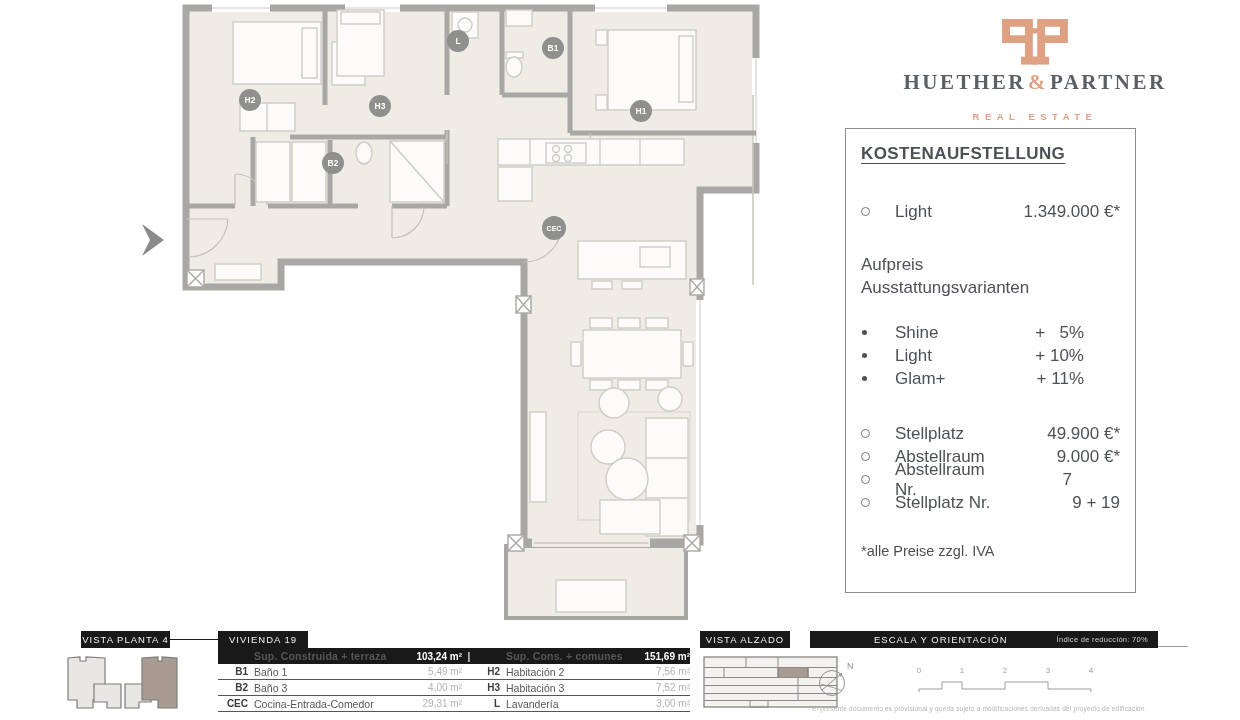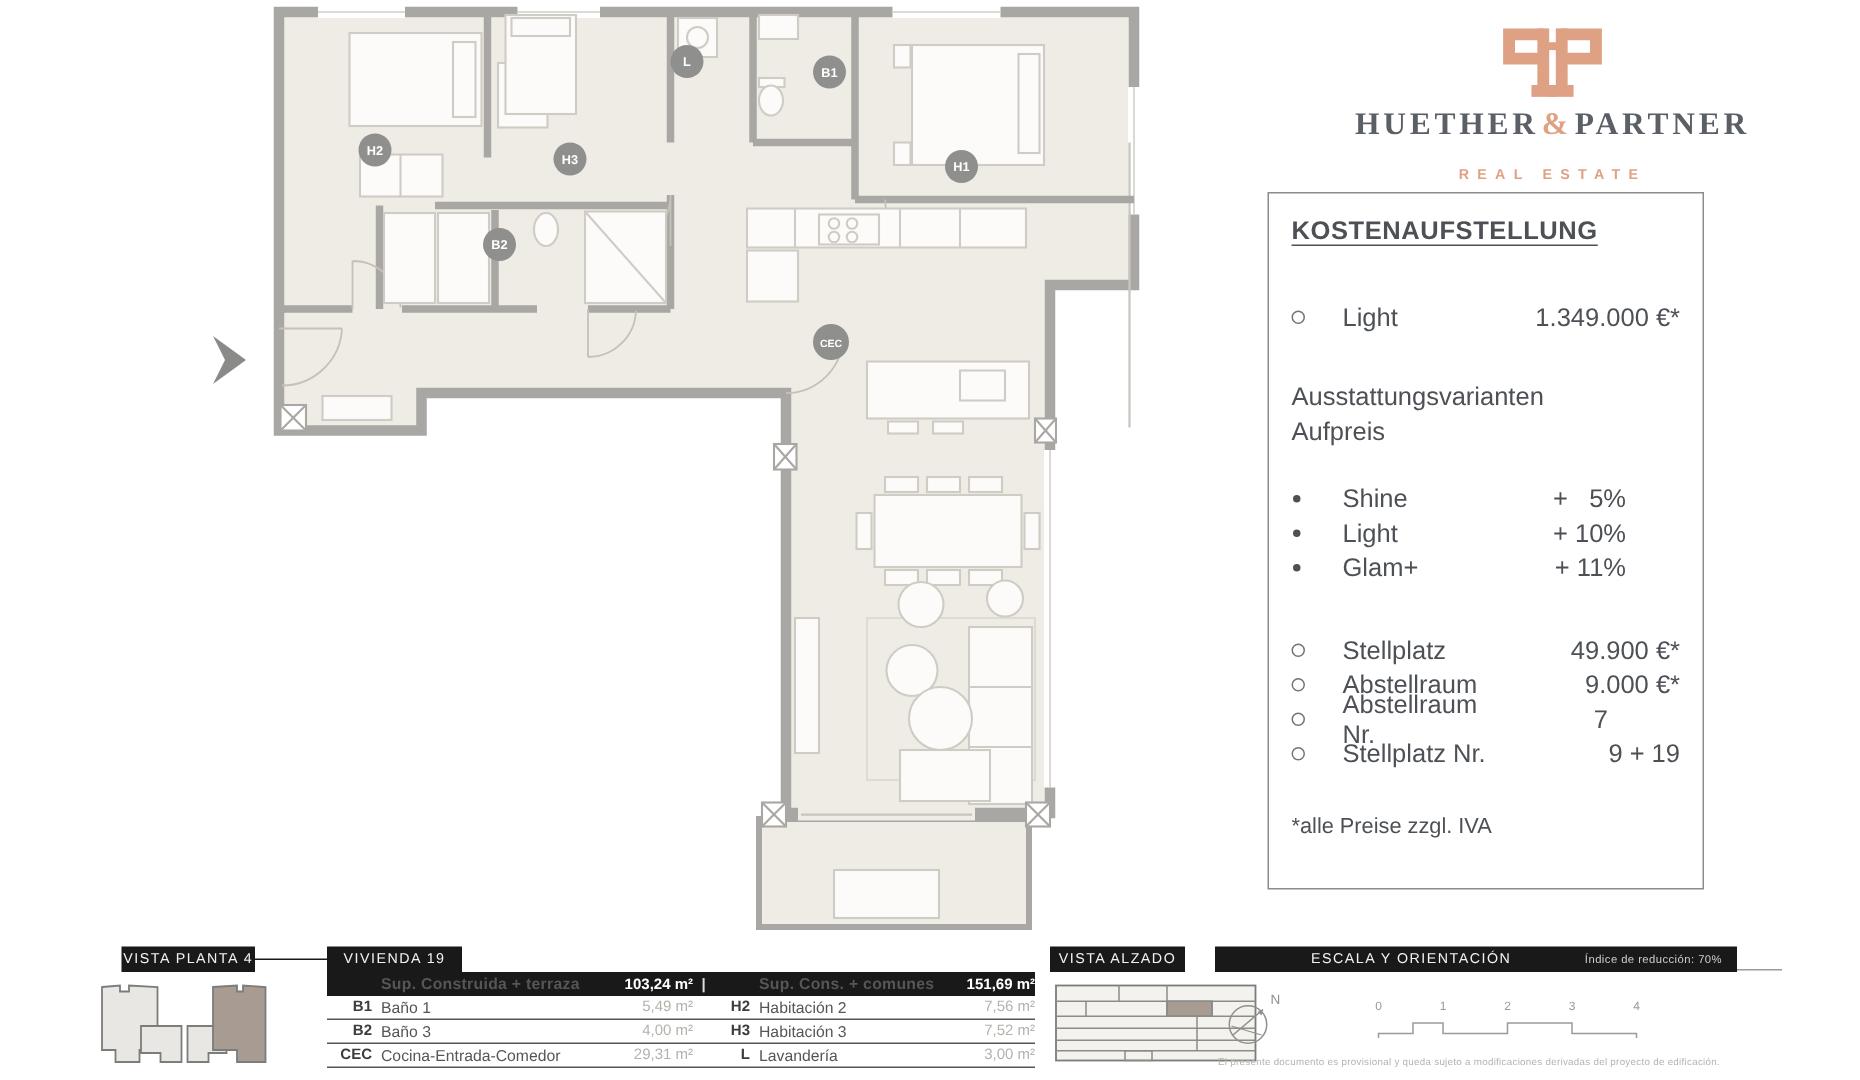--- a/index.html
+++ b/index.html
@@ -252,22 +252,22 @@
 
   <div class="crow base-row">
     <span class="mk">
         <span class="mk-circle"></span>
       </span>
     <span class="lb">Light</span>
     <span class="val">1.349.000 €*</span>
   </div>
 
   <div class="heading">
+    <div>Aufpreis</div>
     <div>Ausstattungsvarianten</div>
-    <div>Aufpreis</div>
   </div>
 
   <div class="cost-upgrades">
     <div class="crow">
       <span class="mk">
           <span class="mk-dot"></span>
         </span>
       <span class="lb">Shine</span>
       <span class="val">+   5%</span>
     </div>

